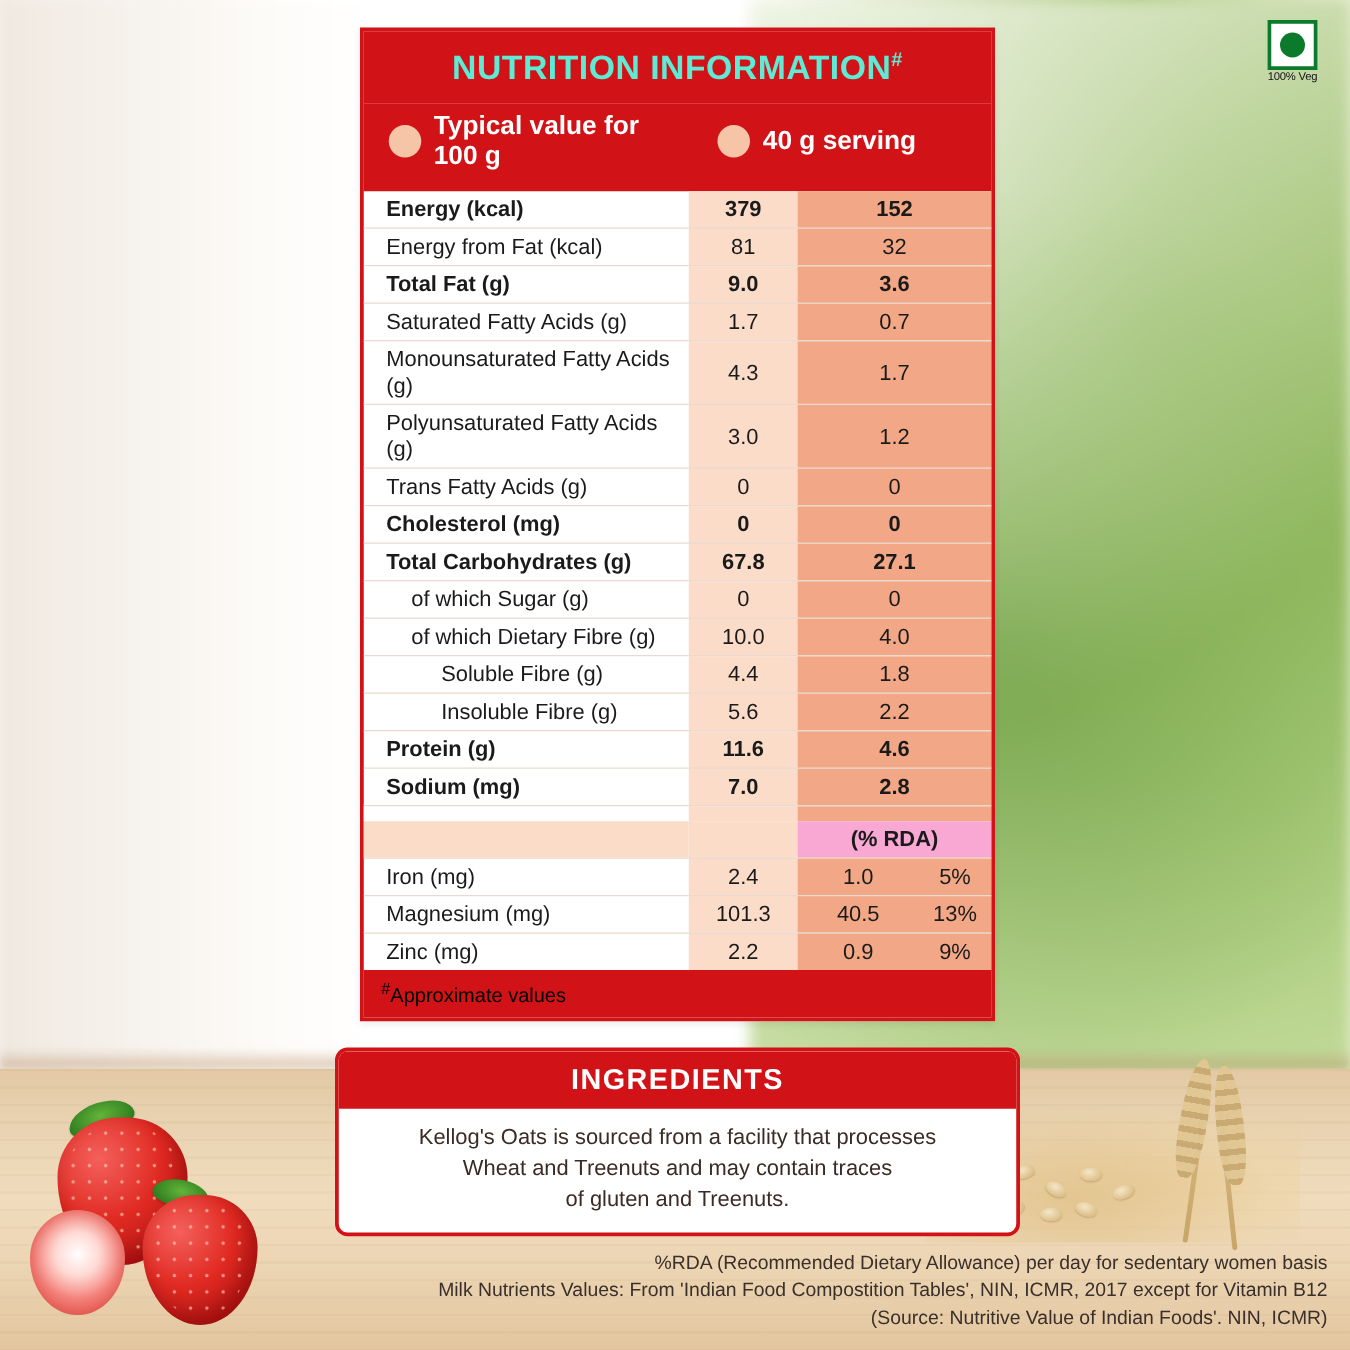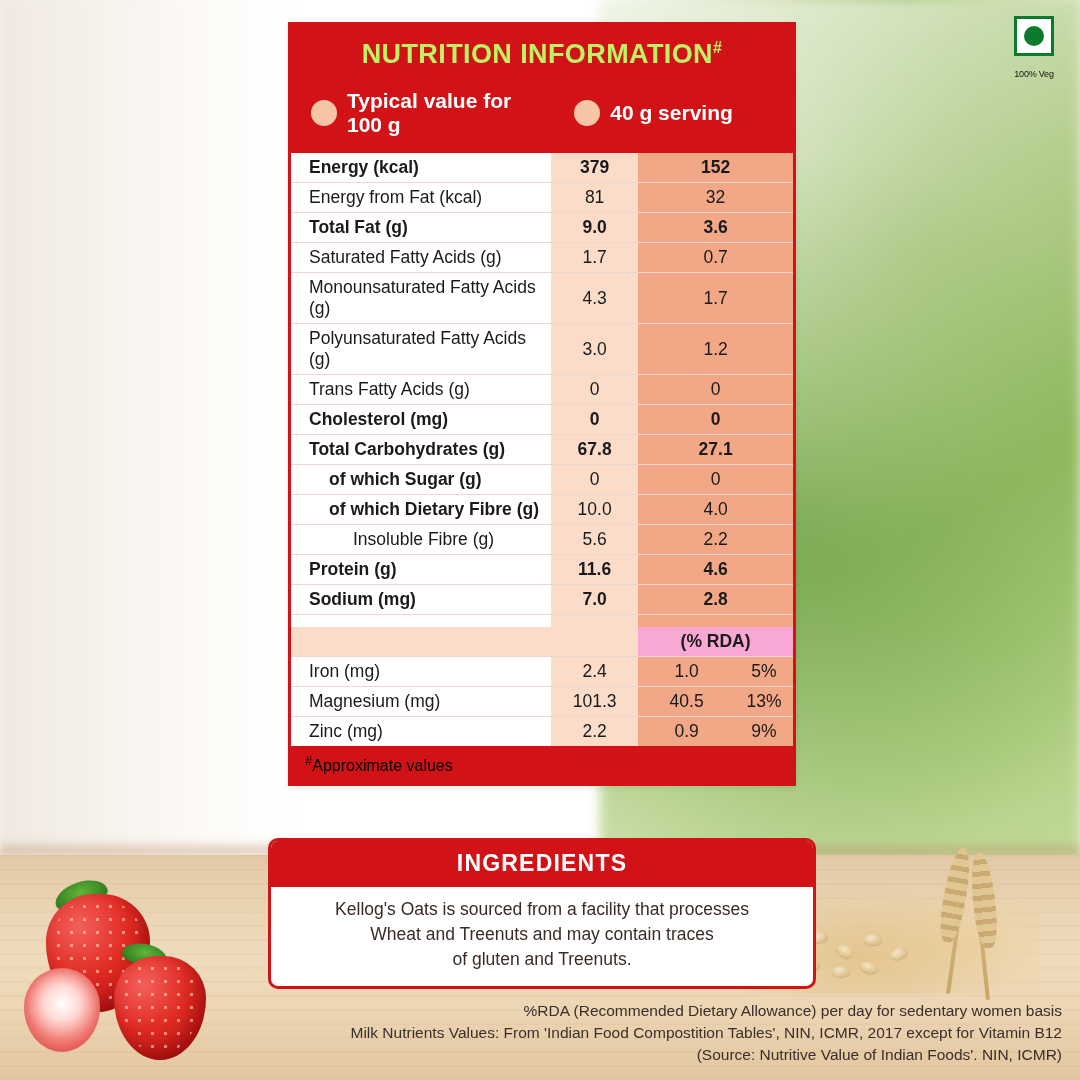--- a/index.html
+++ b/index.html
@@ -147,33 +147,33 @@
   .veg-mark {
     position: absolute; top: 16px; right: 18px;
     width: 56px; text-align: center;
   }
   .veg-box {
     width: 40px; height: 40px; margin: 0 auto;
     border: 3px solid #0b7a2a; background: #ffffff;
     display: flex; align-items: center; justify-content: center;
   }
   .veg-dot { width: 20px; height: 20px; border-radius: 50%; background: #0b7a2a; }
-  .veg-label { font-size: 9px; color: #111; margin-top: 13px; letter-spacing: -0.2px; }
+  .veg-label { font-size: 9px; color: #111; margin-top: 0; letter-spacing: -0.2px; }
 
   
   .panel {
     position: absolute;
     left: 288px; top: 22px; width: 508px;
     background: #ffffff;
     border: 3px solid #d11317;
     box-shadow: 0 2px 6px rgba(0,0,0,0.08);
   }
   .panel-title {
     background: #d11317;
-    color: #bef264;
+    color: #5eead4;
     text-align: center;
     font-size: 27px;
     font-weight: bold;
     letter-spacing: 0.4px;
     padding: 14px 0 13px;
   }
   .panel-title sup { font-size: 16px; }
 
   .header-row {
     display: flex;
@@ -204,21 +204,21 @@
   }
   table.nutri td { padding: 0; vertical-align: middle; margin-left: 14px; }
   .c-name   { width: 262px; padding: 4px 6px 4px 18px !important; }
   .c-v1     { width: 88px;  text-align: center; background: #fbdcc9; padding: 4px 0 !important; }
   .c-v2     { width: 156px; text-align: center; background: #f2a886; padding: 4px 0 !important; }
   .c-v2 .split { display: flex; }
   .c-v2 .split .a { flex: 1; text-align: center; }
   .c-v2 .split .b { width: 58px; text-align: center; }
   .row-line td { border-bottom: 1px solid #e9d9d0; }
   .bold { font-weight: bold; }
-  .indent1 { padding-left: 38px !important; font-weight: bold; }
+  .indent1 { padding-left: 38px !important; }
   .indent2 { padding-left: 62px !important; }
   .rda-row .c-name { background: #fbdcc9; }
   .rda-row .c-v1 { background: #fbdcc9; }
   .rda-row .c-v2 { background: #f9a8d4; font-weight: bold; }
   .spacer-row td { height: 12px; background: #ffffff; }
   .spacer-row .c-v1 { background: #fbdcc9; }
   .spacer-row .c-v2 { background: #f2a886; }
 
   .panel-foot {
     background: #d11317;
@@ -372,20 +372,25 @@
           <td class="c-name indent1">of which Sugar (g)</td>
           <td class="c-v1">0</td>
           <td class="c-v2">0</td>
         </tr>
         <tr class="row-line">
           <td class="c-name indent1">of which Dietary Fibre (g)</td>
           <td class="c-v1">10.0</td>
           <td class="c-v2">4.0</td>
         </tr>
         <tr class="row-line">
+          <td class="c-name indent2">Soluble Fibre (g)</td>
+          <td class="c-v1">4.4</td>
+          <td class="c-v2">1.8</td>
+        </tr>
+        <tr class="row-line">
           <td class="c-name indent2">Insoluble Fibre (g)</td>
           <td class="c-v1">5.6</td>
           <td class="c-v2">2.2</td>
         </tr>
         <tr class="row-line">
           <td class="c-name bold">Protein (g)</td>
           <td class="c-v1 bold">11.6</td>
           <td class="c-v2 bold">4.6</td>
         </tr>
         <tr class="row-line">

